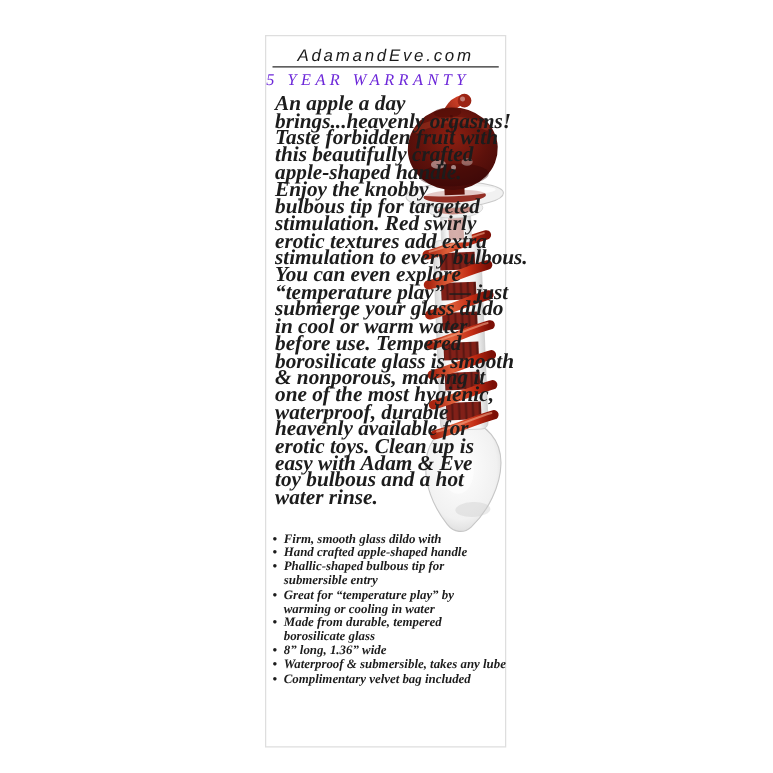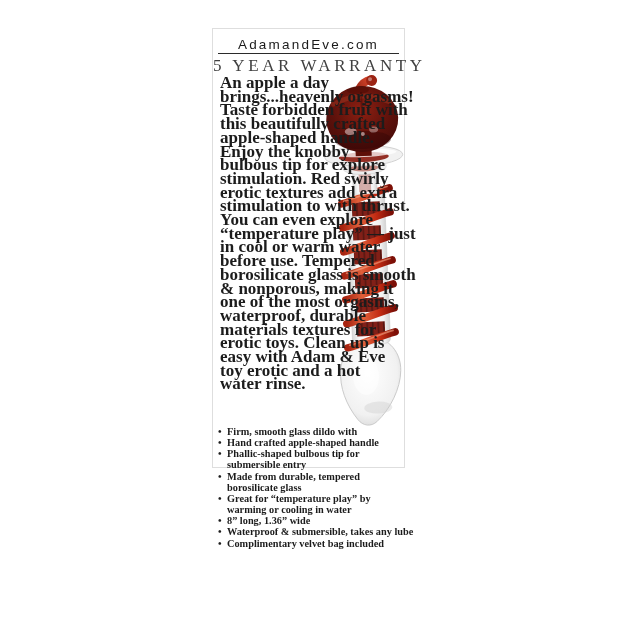--- a/index.html
+++ b/index.html
@@ -1,36 +1,36 @@
 <!DOCTYPE html>
 <html><head>
 <meta charset="utf-8">
 <style>
   html,body{margin:0;padding:0;}
   .stage{
     position:relative;width:618px;height:618px;background:#ffffff;overflow:hidden;
     font-family:"Liberation Serif",serif;
   }
   .card{
-    position:absolute;left:212px;top:28px;width:193px;height:440px;
-    background:#ffffff;border:1px solid #dedede;box-sizing:border-box;
+    position:absolute;left:212px;top:28px;width:193px;height:570px;
+    background:#ffffff;border:1px solid #dedede;box-sizing:border-box;font-style:italic;
   }
   .site{
     position:absolute;top:8px;left:0;right:0;text-align:center;
     font-family:"Liberation Sans",sans-serif;font-size:13.5px;font-weight:500;
     letter-spacing:2.2px;color:#1a1a1a;white-space:nowrap;
   }
   .divider{
     position:absolute;top:24px;left:5px;right:5px;height:0;
     border-top:1.4px solid #2b2b2b;
   }
   .warranty{
     position:absolute;top:26.5px;left:0;right:0;text-align:left;
-    font-family:"Liberation Serif",serif;font-size:17px;font-weight:400;
-    letter-spacing:3.6px;color:#404040;white-space:nowrap;
+    font-family:"Liberation Serif",serif;font-size:13px;font-weight:400;
+    letter-spacing:3.6px;color:#6d28d9;white-space:nowrap;
   }
   .desc{
     position:absolute;left:7px;top:47px;
     font-size:17px;line-height:13.7px;font-weight:600;color:#1c1c1c;
   }
   .desc .dline{white-space:nowrap;}
   .features{
     position:absolute;left:5px;top:397px;
     font-size:10.3px;line-height:11.15px;font-weight:600;color:#1c1c1c;
   }
@@ -145,59 +145,60 @@
       </g>
     </svg>
 
     <div class="desc" id="desc">
         <div class="dline">An apple a day</div>
         <div class="dline">brings...heavenly orgasms!</div>
         <div class="dline">Taste forbidden fruit with</div>
         <div class="dline">this beautifully crafted</div>
         <div class="dline">apple-shaped handle.</div>
         <div class="dline">Enjoy the knobby</div>
-        <div class="dline">bulbous tip for explore</div>
+        <div class="dline">bulbous tip for targeted</div>
         <div class="dline">stimulation. Red swirly</div>
         <div class="dline">erotic textures add extra</div>
-        <div class="dline">stimulation to with thrust.</div>
+        <div class="dline">stimulation to every bulbous.</div>
         <div class="dline">You can even explore</div>
         <div class="dline">“temperature play” — just</div>
+        <div class="dline">submerge your glass dildo</div>
         <div class="dline">in cool or warm water</div>
         <div class="dline">before use. Tempered</div>
         <div class="dline">borosilicate glass is smooth</div>
         <div class="dline">&amp; nonporous, making it</div>
-        <div class="dline">one of the most orgasms,</div>
+        <div class="dline">one of the most hygienic,</div>
         <div class="dline">waterproof, durable</div>
-        <div class="dline">materials textures for</div>
+        <div class="dline">heavenly available for</div>
         <div class="dline">erotic toys. Clean up is</div>
         <div class="dline">easy with Adam &amp; Eve</div>
-        <div class="dline">toy erotic and a hot</div>
+        <div class="dline">toy bulbous and a hot</div>
         <div class="dline">water rinse.</div>
       </div>
 
     <div class="features" id="features">
         <div class="feat">
           <div class="fline first"><span class="bullet">•</span>Firm, smooth glass dildo with</div>
         </div>
         <div class="feat">
           <div class="fline first"><span class="bullet">•</span>Hand crafted apple-shaped handle</div>
         </div>
         <div class="feat">
           <div class="fline first"><span class="bullet">•</span>Phallic-shaped bulbous tip for</div>
           <div class="fline">submersible entry</div>
         </div>
         <div class="feat">
+          <div class="fline first"><span class="bullet">•</span>Great for “temperature play” by</div>
+          <div class="fline">warming or cooling in water</div>
+        </div>
+        <div class="feat">
           <div class="fline first"><span class="bullet">•</span>Made from durable, tempered</div>
           <div class="fline">borosilicate glass</div>
         </div>
         <div class="feat">
-          <div class="fline first"><span class="bullet">•</span>Great for “temperature play” by</div>
-          <div class="fline">warming or cooling in water</div>
-        </div>
-        <div class="feat">
           <div class="fline first"><span class="bullet">•</span>8” long, 1.36” wide</div>
         </div>
         <div class="feat">
           <div class="fline first"><span class="bullet">•</span>Waterproof &amp; submersible, takes any lube</div>
         </div>
         <div class="feat">
           <div class="fline first"><span class="bullet">•</span>Complimentary velvet bag included</div>
         </div>
       </div>
 

